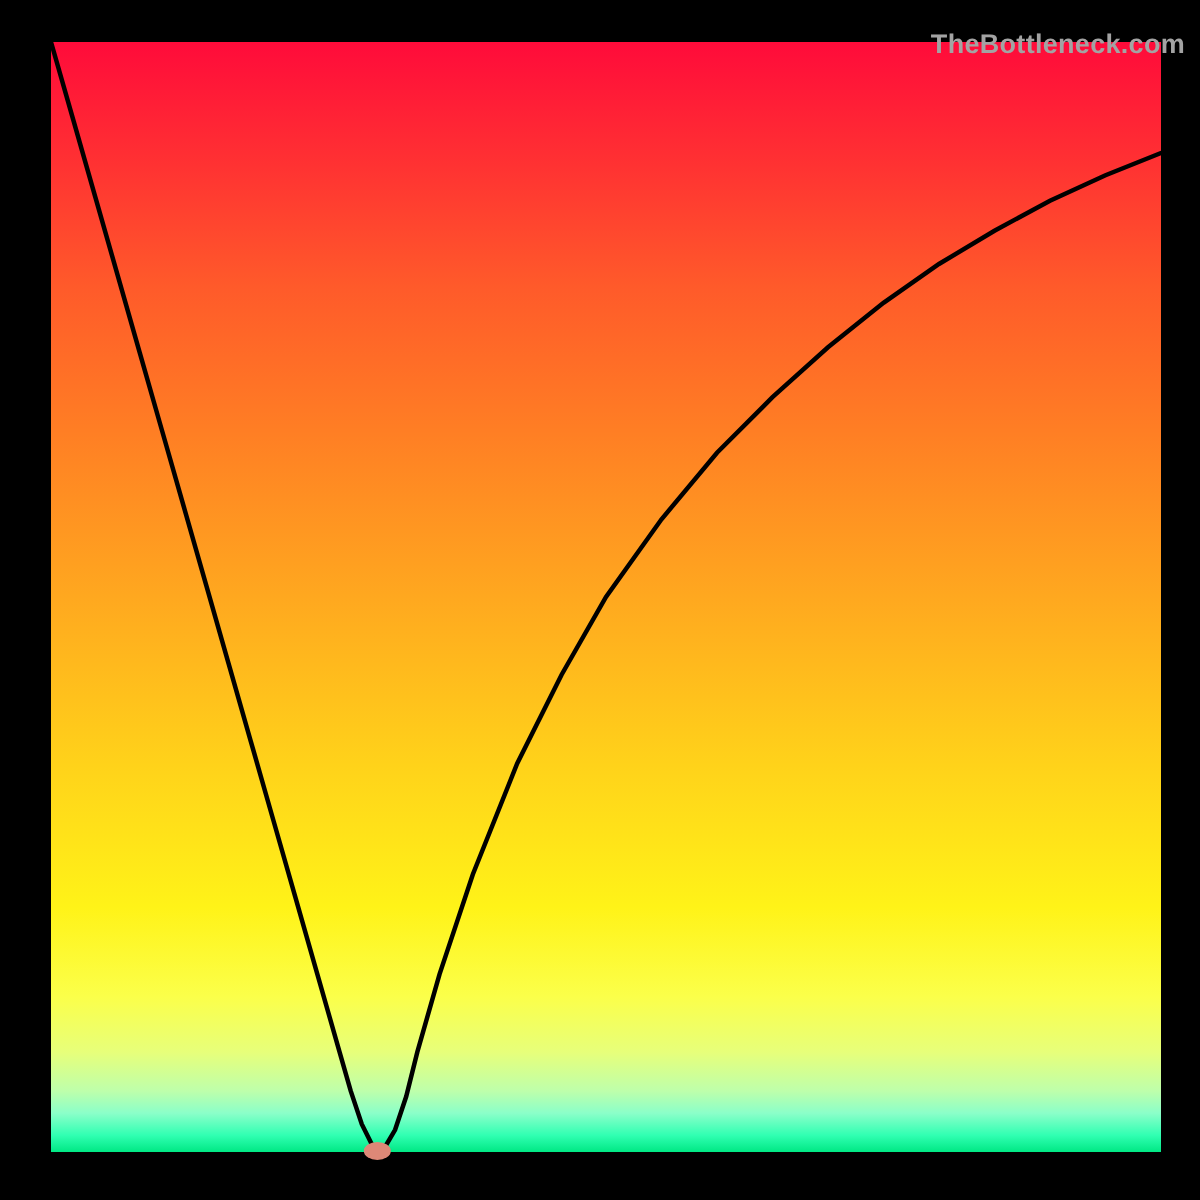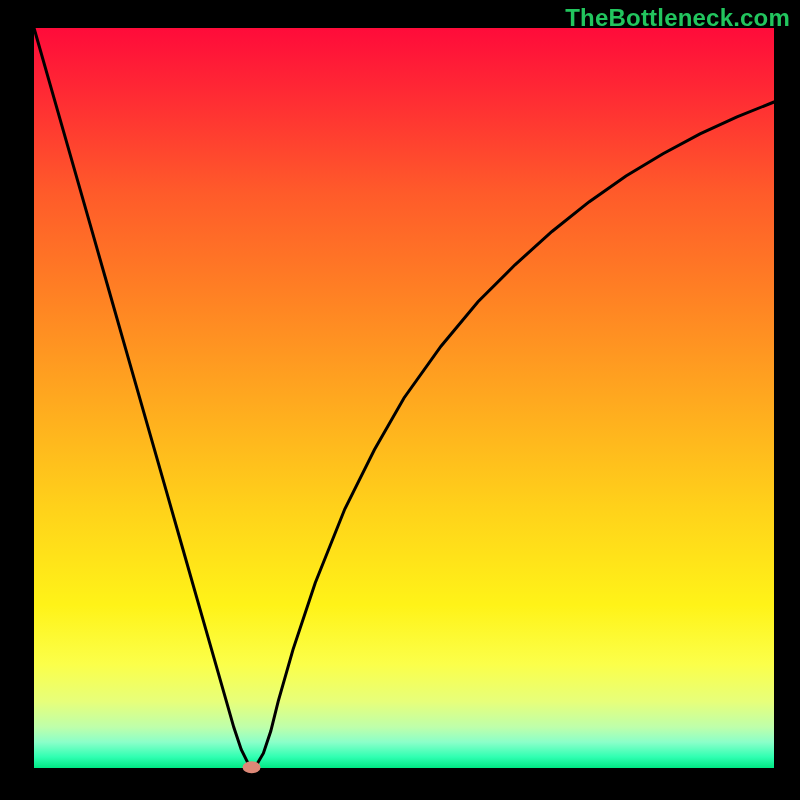--- a/index.html
+++ b/index.html
@@ -12,24 +12,24 @@
     font-family: Arial, Helvetica, sans-serif;
   }
   .frame {
     position: relative;
     width: 800px;
     height: 800px;
     background: #000;
   }
   .watermark {
     position: absolute;
-    top: 4px;
+    top: 19px;
     right: 10px;
-    color: #22c55e;
-    font-size: 24px;
+    color: #a3a3a3;
+    font-size: 18px;
     font-weight: 600;
     letter-spacing: 0.2px;
     z-index: 5;
   }
   svg {
     position: absolute;
     top: 0;
     left: 0;
   }
 </style>

